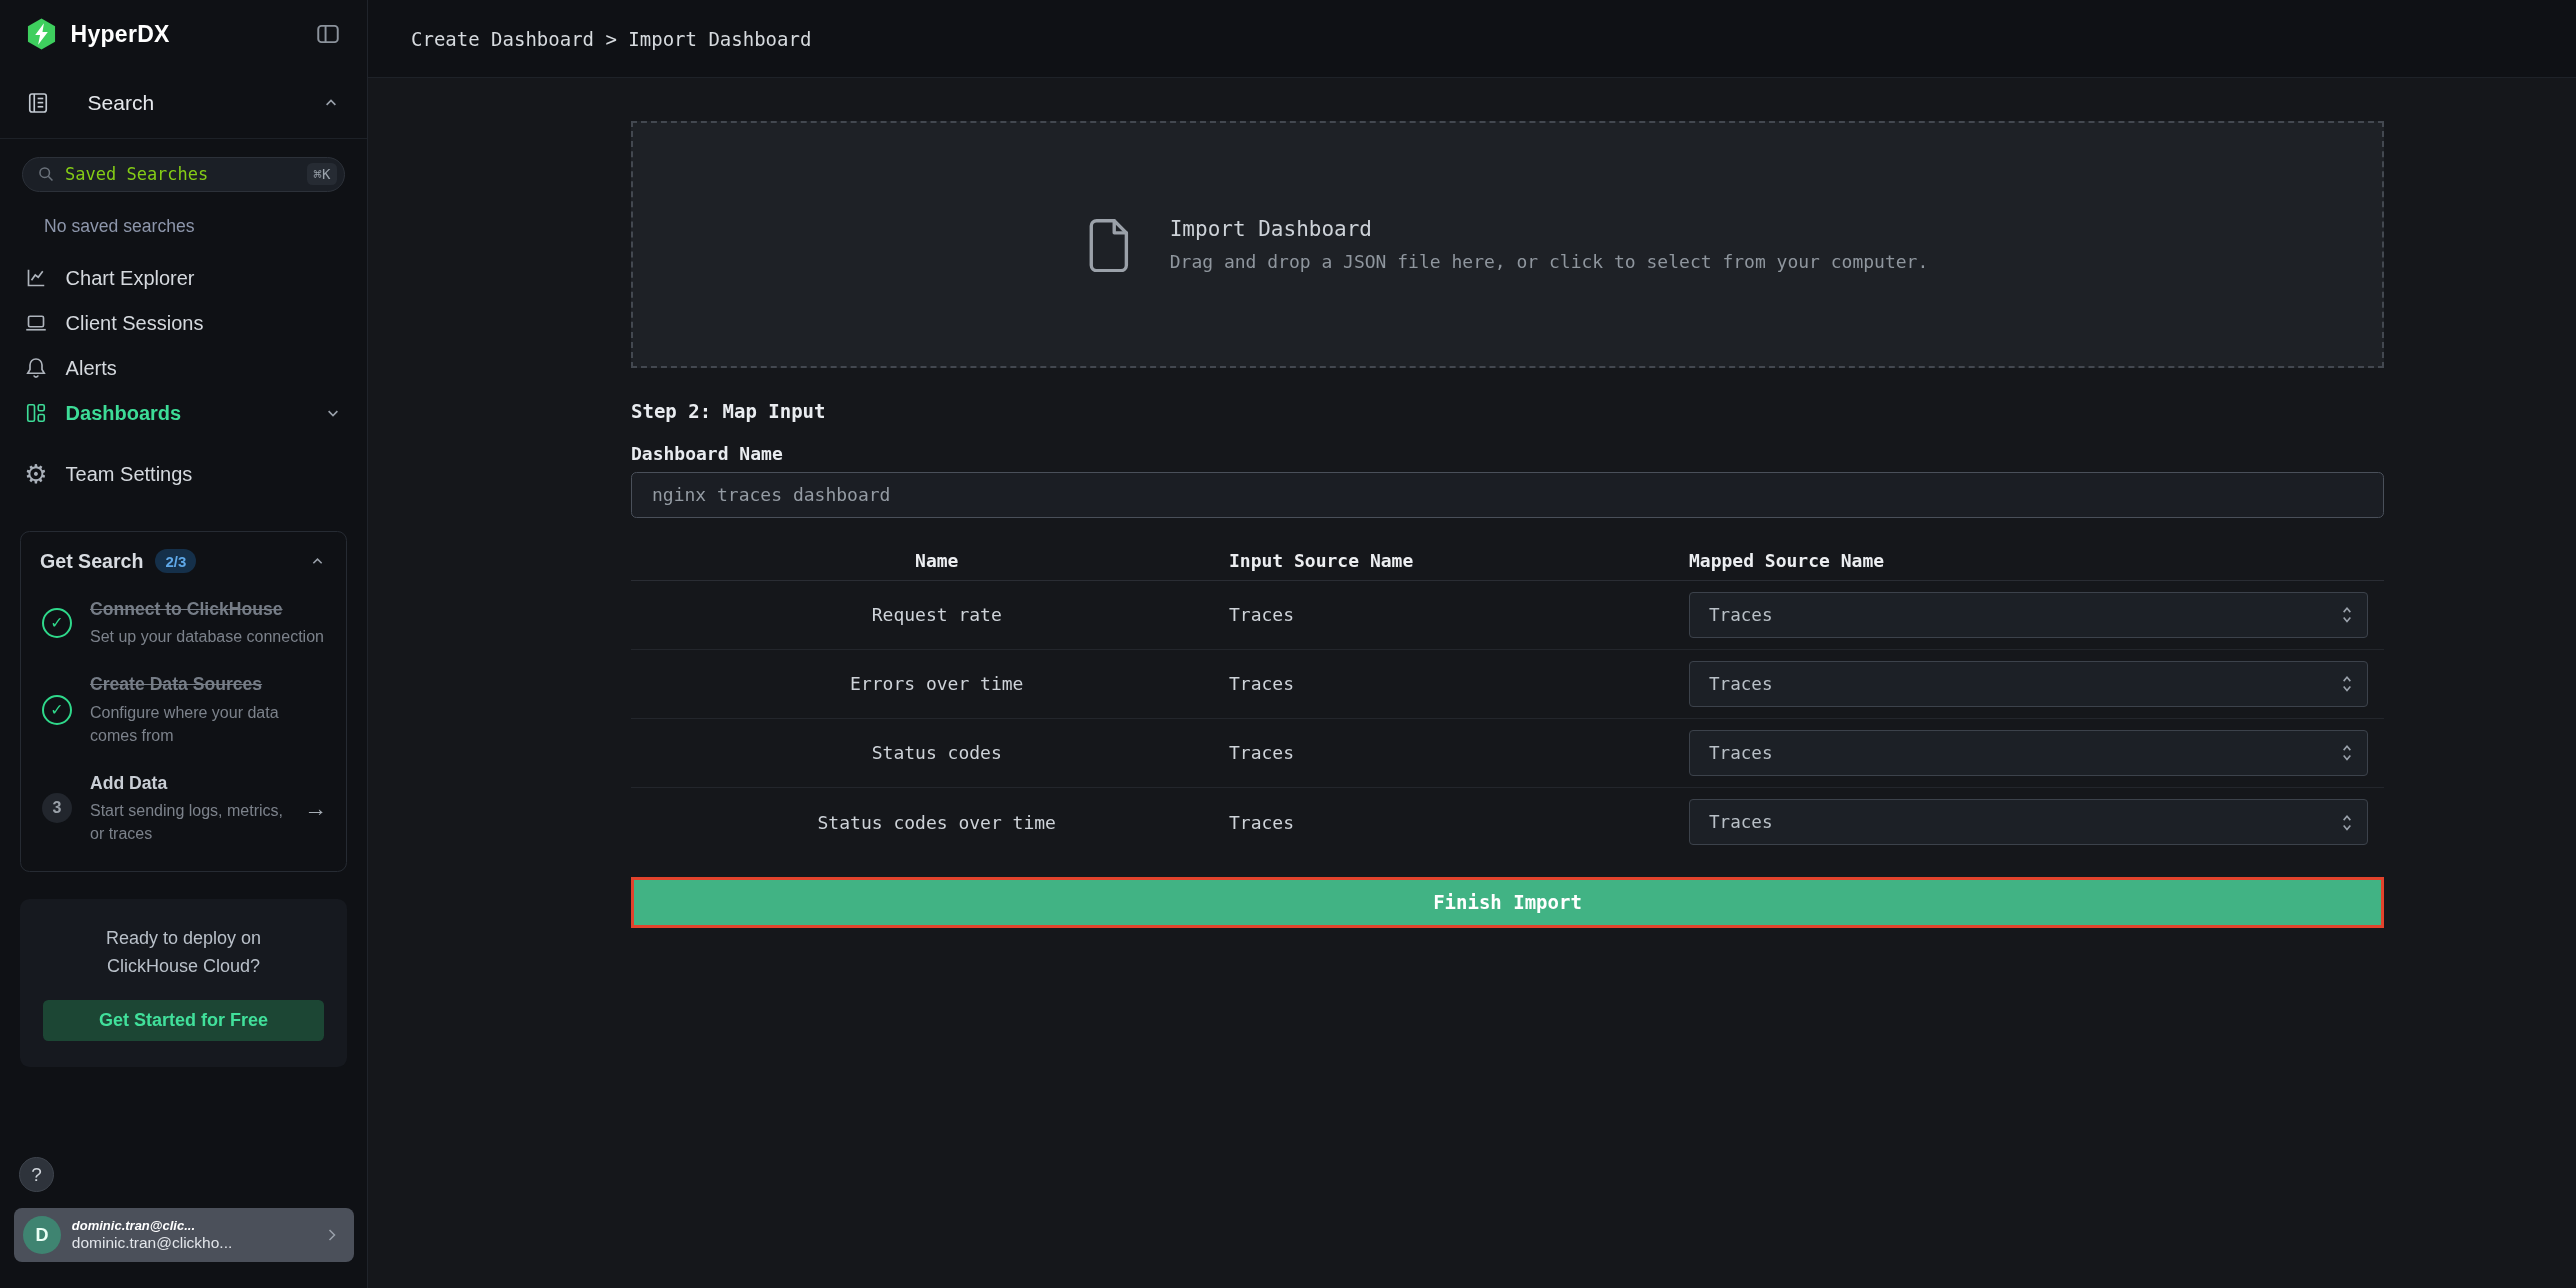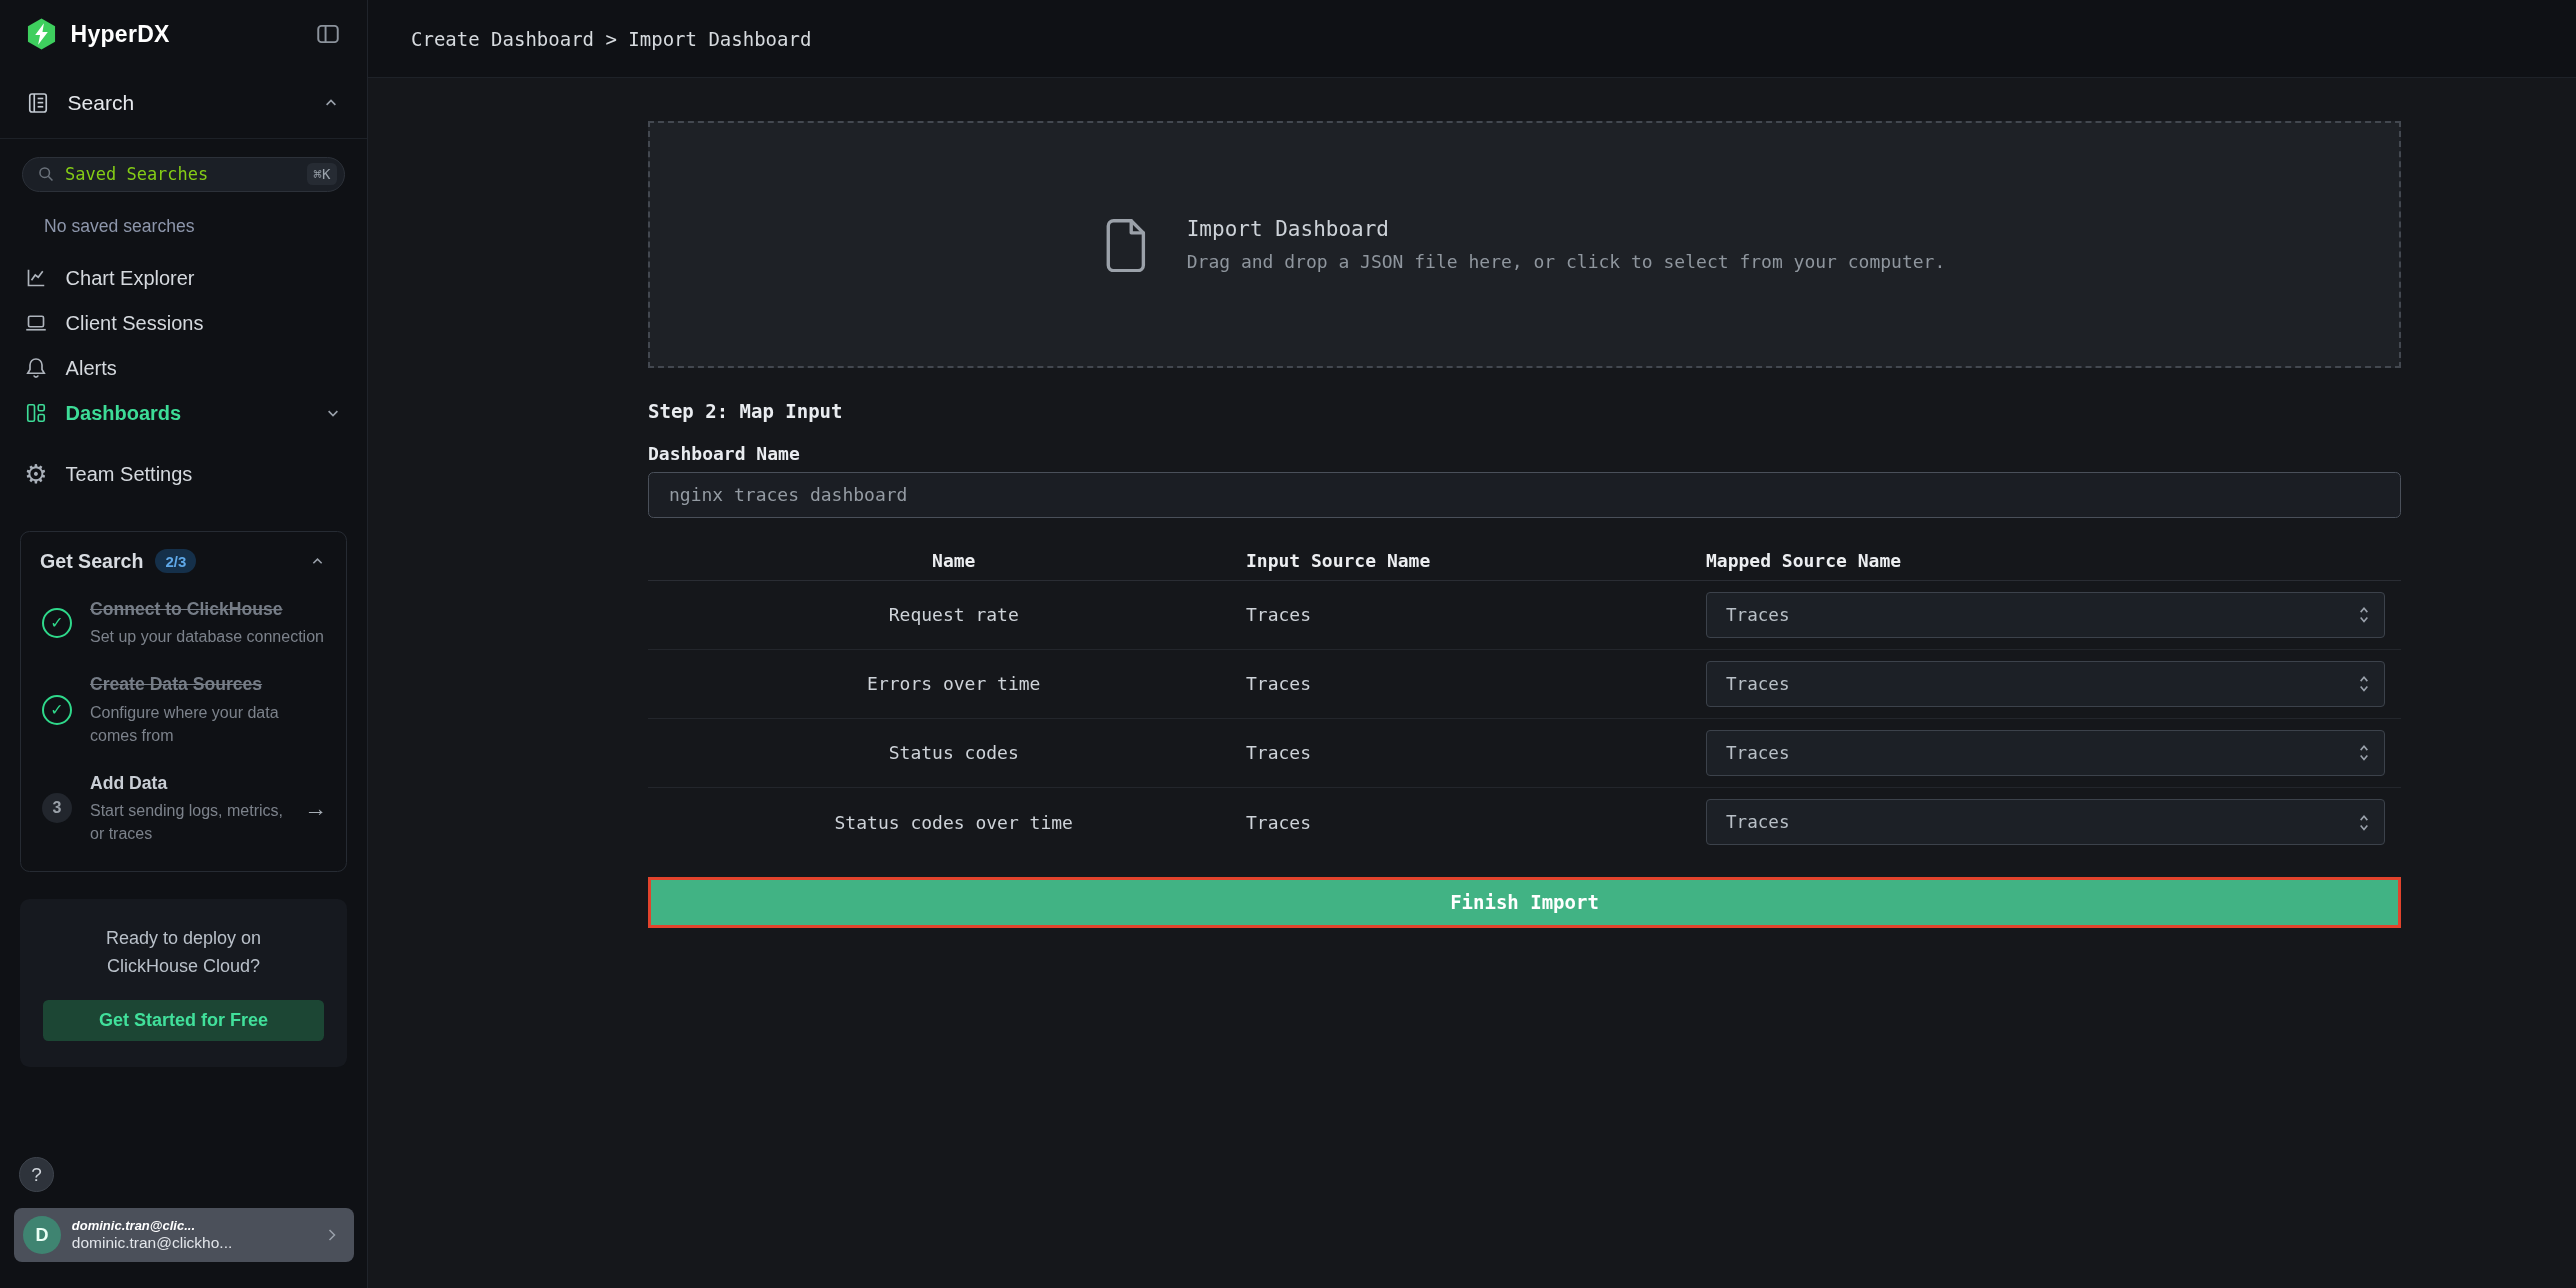--- a/index.html
+++ b/index.html
@@ -7,21 +7,21 @@
   .app{display:flex;width:2576px;height:1288px;}
 
   
   .sidebar{width:368px;flex:none;background:#0f1115;border-right:1.4px solid #20242b;display:flex;flex-direction:column;box-sizing:border-box;}
   .logo-row{height:68px;display:flex;align-items:center;padding:0 26px;gap:13.5px;flex:none;}
   .logo-hex{width:31px;height:34px;flex:none;display:block;}
   .logo-text{font-size:23px;font-weight:bold;color:#ffffff;letter-spacing:0.3px;}
   .logo-spacer{flex:1;}
   .icon{color:#aab1ba;}
   .sec-header{height:70px;display:flex;align-items:center;padding:0 26px;gap:17.6px;border-bottom:1.4px solid #1d2127;flex:none;}
-  .sec-header .label{font-size:21px;color:#e5e8ec;flex:1;}
+  .sec-header .label{font-size:21px;color:#e5e8ec;flex:1;margin-left:20px;}
   .search-wrap{padding:17.6px 22px 0;flex:none;}
   .search-pill{height:35px;border:1.4px solid #2c3139;background:#1b1f26;border-radius:675px;display:flex;align-items:center;padding:0 6.8px 0 13.5px;gap:9.5px;box-sizing:border-box;}
   .search-ph{flex:1;font-family:"DejaVu Sans Mono",monospace;font-size:17px;color:#84cc16;white-space:nowrap;overflow:hidden;}
   .kbd{background:#262b33;color:#9aa2ab;border-radius:5.4px;padding:3.4px 6.8px;font-family:"DejaVu Sans Mono",monospace;font-size:14px;flex:none;}
   .no-saved{margin:24px 0 0 44px;font-size:17.6px;color:#8d96ab;flex:none;}
   .nav{padding-top:19px;flex:none;}
   .nav-item{height:45px;display:flex;align-items:center;gap:17.6px;padding:0 24px;font-size:20px;color:#d5d9de;cursor:pointer;}
   .nav-item .nlabel{flex:1;}
   .nav-item.active{color:#3ddc97;font-weight:bold;}
   .nav-item.active .icon{color:#3ddc97;}
@@ -56,21 +56,21 @@
   .avatar{width:38px;height:38px;border-radius:50%;background:#3f8471;color:#eafff5;font-weight:bold;font-size:18px;display:flex;align-items:center;justify-content:center;flex:none;}
   .user-names{flex:1;min-width:0;}
   .user-name{font-size:13px;font-weight:bold;color:#ffffff;white-space:nowrap;font-style:italic;}
   .user-email{font-size:15.5px;color:#e2e5ea;white-space:nowrap;margin-top:1.4px;}
 
   
   .main{flex:1;display:flex;flex-direction:column;min-width:0;}
   .topbar{height:78px;flex:none;background:#0f1115;border-bottom:1.4px solid #1e2228;display:flex;align-items:center;padding:0 43px;box-sizing:border-box;}
   .breadcrumb{font-family:"DejaVu Sans Mono",monospace;font-size:19px;color:#d6dade;}
   .content{flex:1;position:relative;background:#15171b;}
-  .panel{position:absolute;left:280px;top:43px;width:1753px;}
+  .panel{position:absolute;left:263px;top:43px;width:1753px;}
 
   .dropzone{height:247px;box-sizing:border-box;background:#1e2126;border:2px dashed #434850;display:flex;align-items:center;justify-content:center;gap:38px;cursor:pointer;}
   .dz-texts{display:flex;flex-direction:column;gap:9.5px;}
   .dz-title{font-family:"DejaVu Sans Mono",monospace;font-size:21px;color:#cdd2d8;}
   .dz-sub{font-family:"DejaVu Sans Mono",monospace;font-size:18px;color:#8f969e;}
 
   .step-title{margin-top:31px;height:24px;font-family:"DejaVu Sans Mono",monospace;font-size:19px;font-weight:bold;color:#e9ecf0;display:flex;align-items:center;}
   .field-label{margin-top:20px;height:20px;font-family:"DejaVu Sans Mono",monospace;font-size:18px;font-weight:bold;color:#e9ecf0;display:flex;align-items:center;}
   .name-input{margin-top:8.8px;height:46px;box-sizing:border-box;background:#1b1e24;border:1.4px solid #4a505a;border-radius:5.4px;display:flex;align-items:center;padding:0 20px;}
   .name-input .val{font-family:"DejaVu Sans Mono",monospace;font-size:18px;color:#949ba3;}

